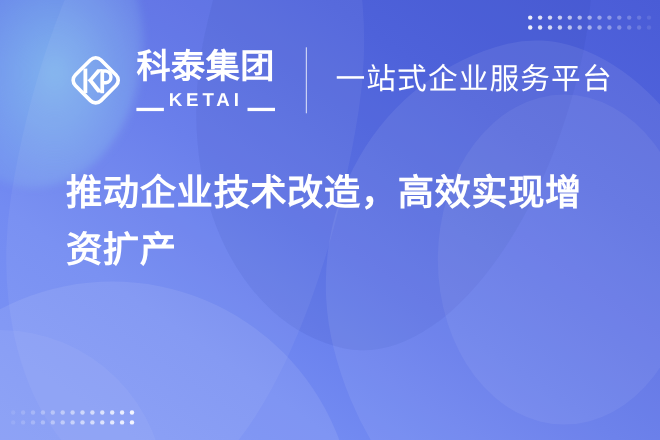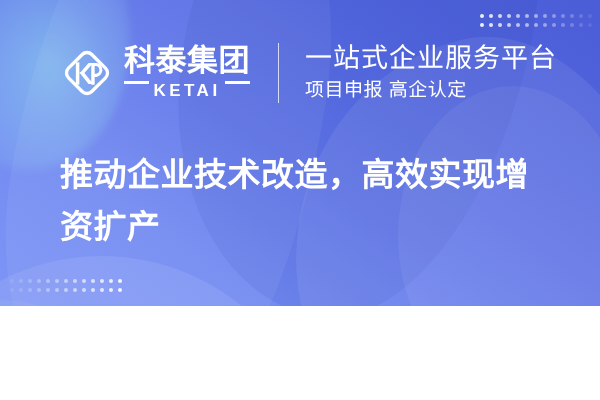--- a/index.html
+++ b/index.html
@@ -8,21 +8,21 @@
     padding: 0;
     background: #ffffff;
   }
   body {
     font-family: "Liberation Sans", "DejaVu Sans", sans-serif;
   }
 
   .banner {
     position: relative;
     width: 600px;
-    height: 306px;
+    height: 400px;
     overflow: hidden;
     
     background:
       linear-gradient(215deg, #4a5cd6 0%, #5367e0 26%, #6278ea 52%, #738bf2 74%, #7d95f6 100%);
   }
 
   
   .bg-layer {
     position: absolute;
     inset: 0;
@@ -173,21 +173,21 @@
     line-height: 1.06;
     font-weight: 700;
     color: #ffffff;
     letter-spacing: 0.5px;
     white-space: nowrap;
     font-family: "Liberation Sans", "DejaVu Sans", sans-serif;
   }
 
   .logo-en-row {
     display: flex;
-    align-items: flex-start;
+    align-items: flex-end;
     gap: 4px;
     margin-top: 3px;
   }
   .logo-rule {
     height: 3px;
     background: #ffffff;
     flex: 1 1 auto;
     min-width: 10px;
   }
   .logo-en {
@@ -350,20 +350,19 @@
           <span class="logo-en">KETAI</span>
           <span class="logo-rule"></span>
         </div>
       </div>
     </div>
 
     <div class="divider"></div>
 
     <div class="tagline">
       <div class="tagline-main">一站式企业服务平台</div>
-      <div class="tagline-sub">项目申报 高企认定</div>
     </div>
 
   </div>
 
   <div class="headline">推动企业技术改造，高效实现增资扩产</div>
 
 </div>
 
 </body></html>

